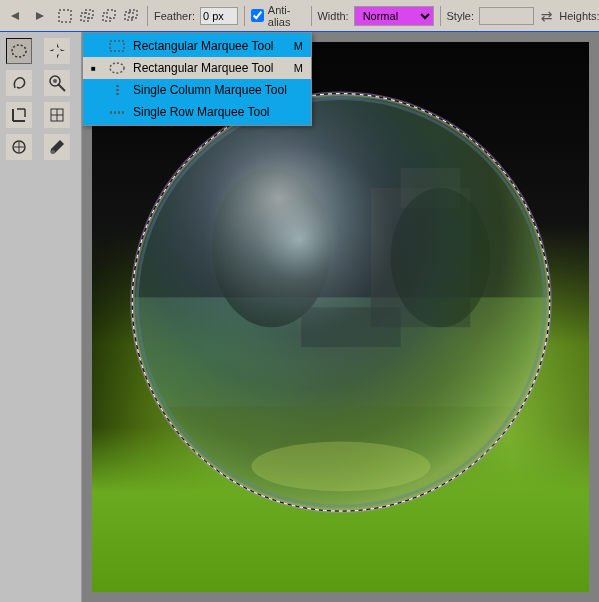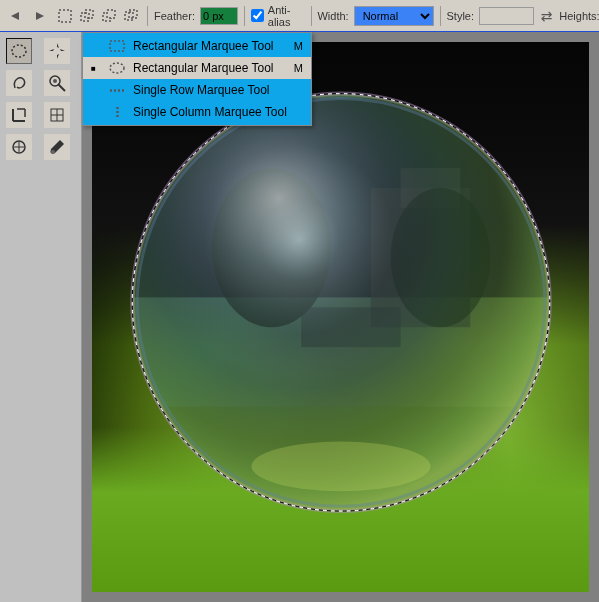--- a/index.html
+++ b/index.html
@@ -55,39 +55,39 @@
     .toolbar-label {
       font-size: 11px;
       color: #333;
       margin-right: 2px;
     }
 
     .toolbar-input {
       height: 18px;
       width: 40px;
       border: 1px solid #999;
-      background: #15803d;
+      background: #e5e5e5;
       font-size: 11px;
       padding: 0 2px;
       text-align: left;
     }
 
     .toolbar-checkbox-label {
       display: flex;
       align-items: center;
       gap: 4px;
       font-size: 11px;
       color: #333;
     }
 
     .toolbar-select {
       height: 20px;
       font-size: 11px;
       border: 1px solid #999;
-      background: #3b82f6;
+      background: #d946ef;
       padding: 0 4px;
       width: 80px;
     }
 
     .toolbar-wide-input {
       height: 18px;
       width: 55px;
       border: 1px solid #999;
       background: #d4d0c8;
       font-size: 11px;
@@ -463,32 +463,32 @@
       </svg>
     </span>
     <span>Rectangular Marquee Tool</span>
     <span class="menu-shortcut">M</span>
   </div>
 
   <div class="menu-item">
     <span class="menu-bullet">&nbsp;</span>
     <span class="menu-item-icon">
       <svg width="16" height="12" viewBox="0 0 16 12">
-        <line x1="1" y1="6" x2="15" y2="6" stroke="#555" stroke-width="1.5" stroke-dasharray="2,2"></line>
-        <line x1="1" y1="7" x2="15" y2="7" stroke="#555" stroke-width="1.5" stroke-dasharray="2,2"></line>
+        <line x1="8" y1="1" x2="8" y2="11" stroke="#555" stroke-width="1.5" stroke-dasharray="2,2"></line>
+        <line x1="9" y1="1" x2="9" y2="11" stroke="#555" stroke-width="1.5" stroke-dasharray="2,2"></line>
       </svg>
     </span>
-    <span>Single Row Marquee Tool</span>
+    <span>Single Column Marquee Tool</span>
     <span class="menu-shortcut"></span>
   </div>
 
   <div class="menu-item">
     <span class="menu-bullet">&nbsp;</span>
     <span class="menu-item-icon">
       <svg width="16" height="12" viewBox="0 0 16 12">
-        <line x1="8" y1="1" x2="8" y2="11" stroke="#555" stroke-width="1.5" stroke-dasharray="2,2"></line>
-        <line x1="9" y1="1" x2="9" y2="11" stroke="#555" stroke-width="1.5" stroke-dasharray="2,2"></line>
+        <line x1="1" y1="6" x2="15" y2="6" stroke="#555" stroke-width="1.5" stroke-dasharray="2,2"></line>
+        <line x1="1" y1="7" x2="15" y2="7" stroke="#555" stroke-width="1.5" stroke-dasharray="2,2"></line>
       </svg>
     </span>
-    <span>Single Column Marquee Tool</span>
+    <span>Single Row Marquee Tool</span>
     <span class="menu-shortcut"></span>
   </div>
 </div>
 
 </body></html>

